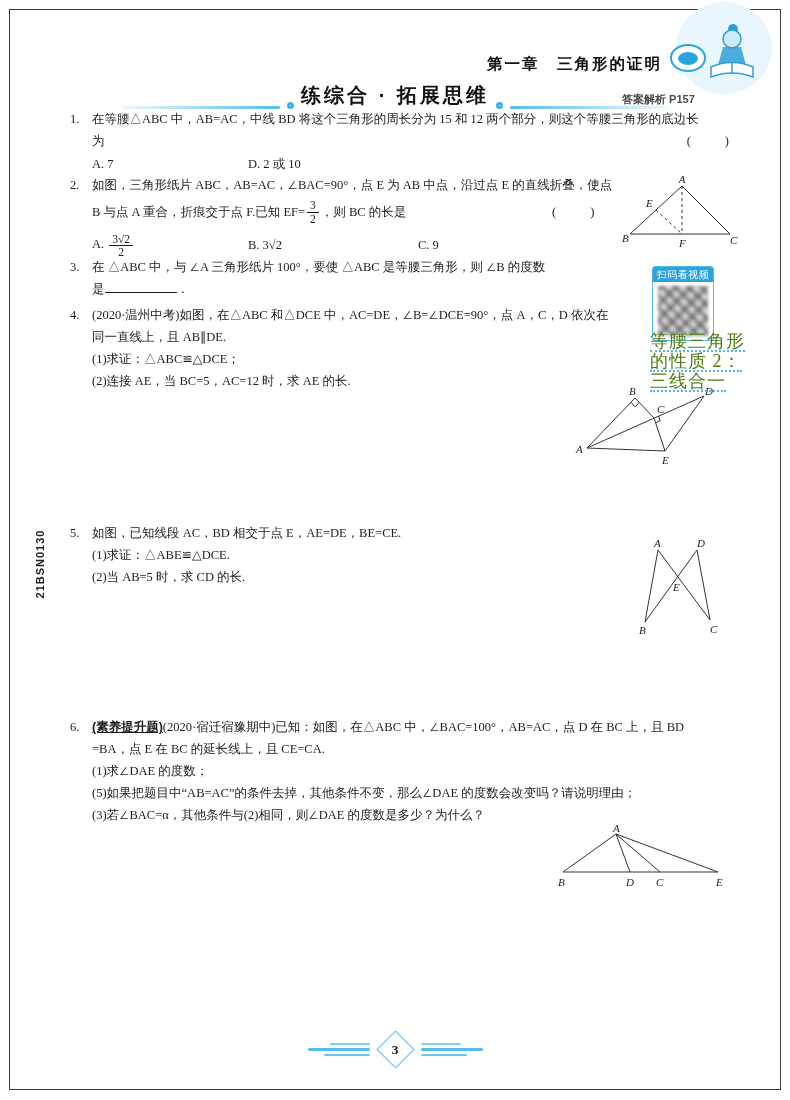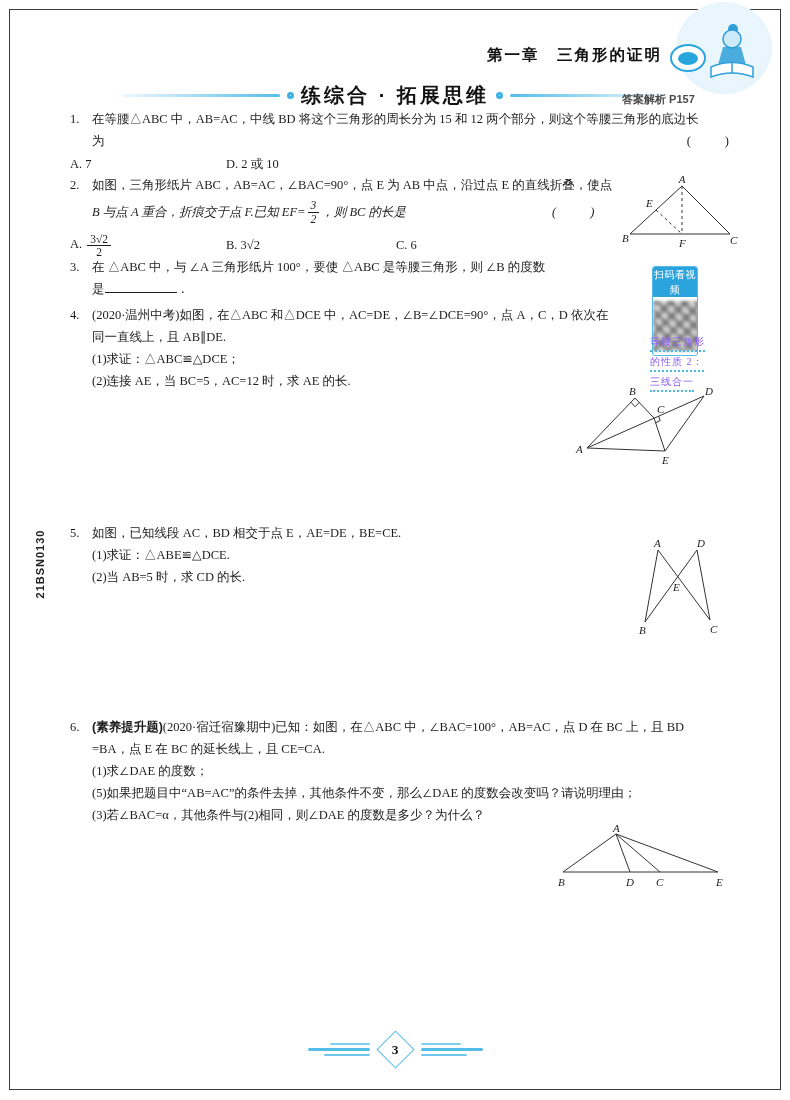--- a/index.html
+++ b/index.html
@@ -11,89 +11,89 @@
   .frame {
     position:absolute; left:9px; top:9px; width:772px; height:1081px;
     border:1.5px solid #3a3a3a; pointer-events:none;
   }
   
   .mascot-bg {
     position:absolute; left:676px; top:2px; width:96px; height:92px;
     border-radius:50%; background:radial-gradient(circle at 50% 45%, #eaf6fd 60%, #ddeffa 100%);
   }
   .chapter {
-    position:absolute; right:128px; top:45px;
+    position:absolute; right:128px; top:54px;
     font-family:"Liberation Sans", sans-serif; font-weight:bold;
     font-size:15.5px; letter-spacing:2px; color:#111; white-space:nowrap;
   }
   .logo {
     position:absolute; left:670px; top:44px; width:36px; height:28px;
     border:2px solid #2aa6df; border-radius:50%;
     display:flex; align-items:center; justify-content:center; background:#fff;
   }
   .logo .inner { width:20px; height:13px; border-radius:50%; background:#2aa6df; }
   .mascot { position:absolute; left:706px; top:20px; }
   
   .banner {
     position:absolute; top:82px; left:0; width:100%;
-    display:flex; align-items:center; justify-content:center; gap:7px;
+    display:flex; align-items:flex-end; justify-content:center; gap:7px;
   }
   .bline { height:3.5px; width:158px; border-radius:2px; }
   .bline.l { background:linear-gradient(to right, #eef8fd, #55bde9); }
   .bline.r { background:linear-gradient(to left, #eef8fd, #55bde9); }
   .bring { width:7px; height:7px; border-radius:50%; border:3px solid #3cb1e4; background:#fff; }
   .btitle {
     font-family:"Liberation Sans", sans-serif; font-weight:bold;
     font-size:20px; letter-spacing:3px; color:#111; white-space:nowrap;
   }
   .answer-ref {
     position:absolute; left:622px; top:92px;
     font-family:"Liberation Sans", sans-serif; font-weight:bold;
     font-size:11px; color:#4a4a4a; white-space:nowrap;
   }
   
   .prob { position:absolute; left:70px; width:672px; font-size:12.5px; }
   .pline { position:relative; padding-left:22px; line-height:22px; white-space:nowrap; }
   .pnum { position:absolute; left:0; top:0; }
-  .tall { height:32px; display:flex; align-items:center;font-style:italic; }
+  .tall { height:32px; display:flex; align-items:center; }
   .paren-abs { position:absolute; white-space:pre; letter-spacing:1px; }
   .opts {
-    display:grid; grid-template-columns:156px 170px 170px auto;
+    margin-left:22px; display:grid; grid-template-columns:156px 170px 170px auto;
     line-height:24px; white-space:nowrap;
   }
   .opts.tallrow { align-items:center; height:34px; }
   .frac { display:inline-flex; flex-direction:column; align-items:center;
           vertical-align:middle; margin:0 2px; line-height:1.05; font-size:11.5px; }
   .frac .fn { padding:0 3px; border-bottom:1px solid #1c1c1c; }
   .frac .fd { padding:0 3px; }
   .blank { display:inline-block; width:72px; border-bottom:1px solid #1c1c1c; height:12px; }
-  .boldtag { font-family:"Liberation Sans", sans-serif; font-weight:bold; }
+  .boldtag { font-family:"Liberation Sans", sans-serif; font-weight:bold;text-decoration:underline; }
   
   .fig { position:absolute; }
   .fig svg text { font-family:"Liberation Serif", serif; font-style:italic; font-size:11px; fill:#1c1c1c; }
   .fig svg line, .fig svg path, .fig svg polyline, .fig svg polygon { stroke:#333; stroke-width:1; fill:none; }
   
   .video-box {
-    position:absolute; left:652px; top:266px; width:46px;
+    position:absolute; left:652px; top:266px; width:62px;
     border:1.5px solid #54bce9; border-radius:3px; background:#fff; overflow:hidden;
   }
   .video-box .vhead {
     background:#2ba4de; color:#fff; text-align:center;
     font-family:"Liberation Sans", sans-serif; font-size:10px; line-height:15px; letter-spacing:0.5px;
   }
   .qr {
     width:50px; height:50px; margin:4px auto;
     background:
       repeating-linear-gradient(45deg, #8a8a8a 0 4px, #d8d8d8 4px 9px),
       repeating-linear-gradient(-45deg, #9a9a9a 0 5px, #e6e6e6 5px 11px);
     background-blend-mode:multiply; filter:blur(1.6px); opacity:0.8;
   }
   .video-caption { position:absolute; left:650px; top:334px; width:100px; }
   .video-caption .cap {
-    display:table; color:#8b5cf6; font-size:10px; line-height:15px;
+    display:table; color:#4d7c0f; font-size:18px; line-height:15px;
     letter-spacing:1px; border-bottom:2px dotted #4db7e6;
     padding-bottom:1px; margin-bottom:2px; white-space:nowrap;
   }
   
   .spine {
     position:absolute; left:-10px; top:558px; width:100px; text-align:center;
     transform:rotate(-90deg);
     font-family:"Liberation Sans", sans-serif; font-weight:bold;
     font-size:11px; letter-spacing:1px; color:#222;
   }
@@ -176,21 +176,21 @@
     </div>
     <div class="opts tallrow">
       <span>
         <span>A.</span>
         <span class="frac">
           <span class="fn">3√2</span>
           <span class="fd">2</span>
         </span>
       </span>
       <span>B. 3√2</span>
-      <span>C. 6</span>
+      <span>C. 9</span>
     </div>
   </div>
 
   <div class="fig" style="left:620px; top:176px;">
     <svg width="155" height="74" viewBox="0 0 155 74">
       <polygon points="10,58 62,10 110,58"></polygon>
       <path d="M62,10 L62,58" stroke-dasharray="3,3"></path>
       <path d="M36,34 L62,58" stroke-dasharray="3,3"></path>
       <text x="62" y="7" text-anchor="middle">A</text>
       <text x="2" y="66">B</text>

